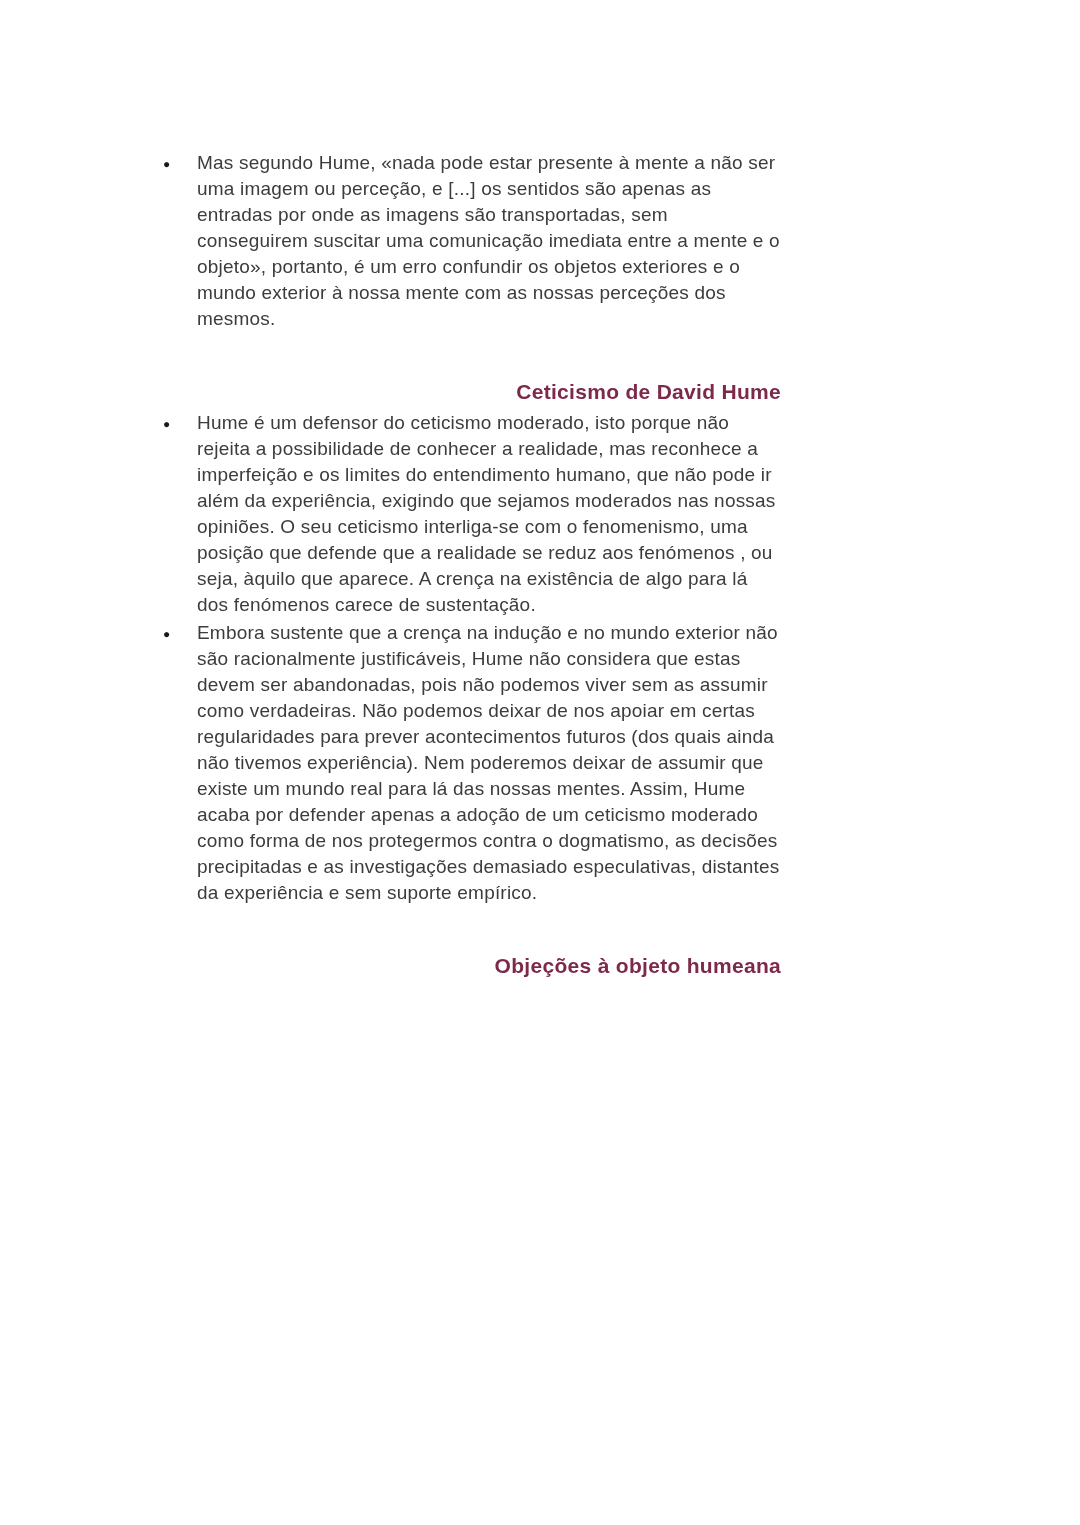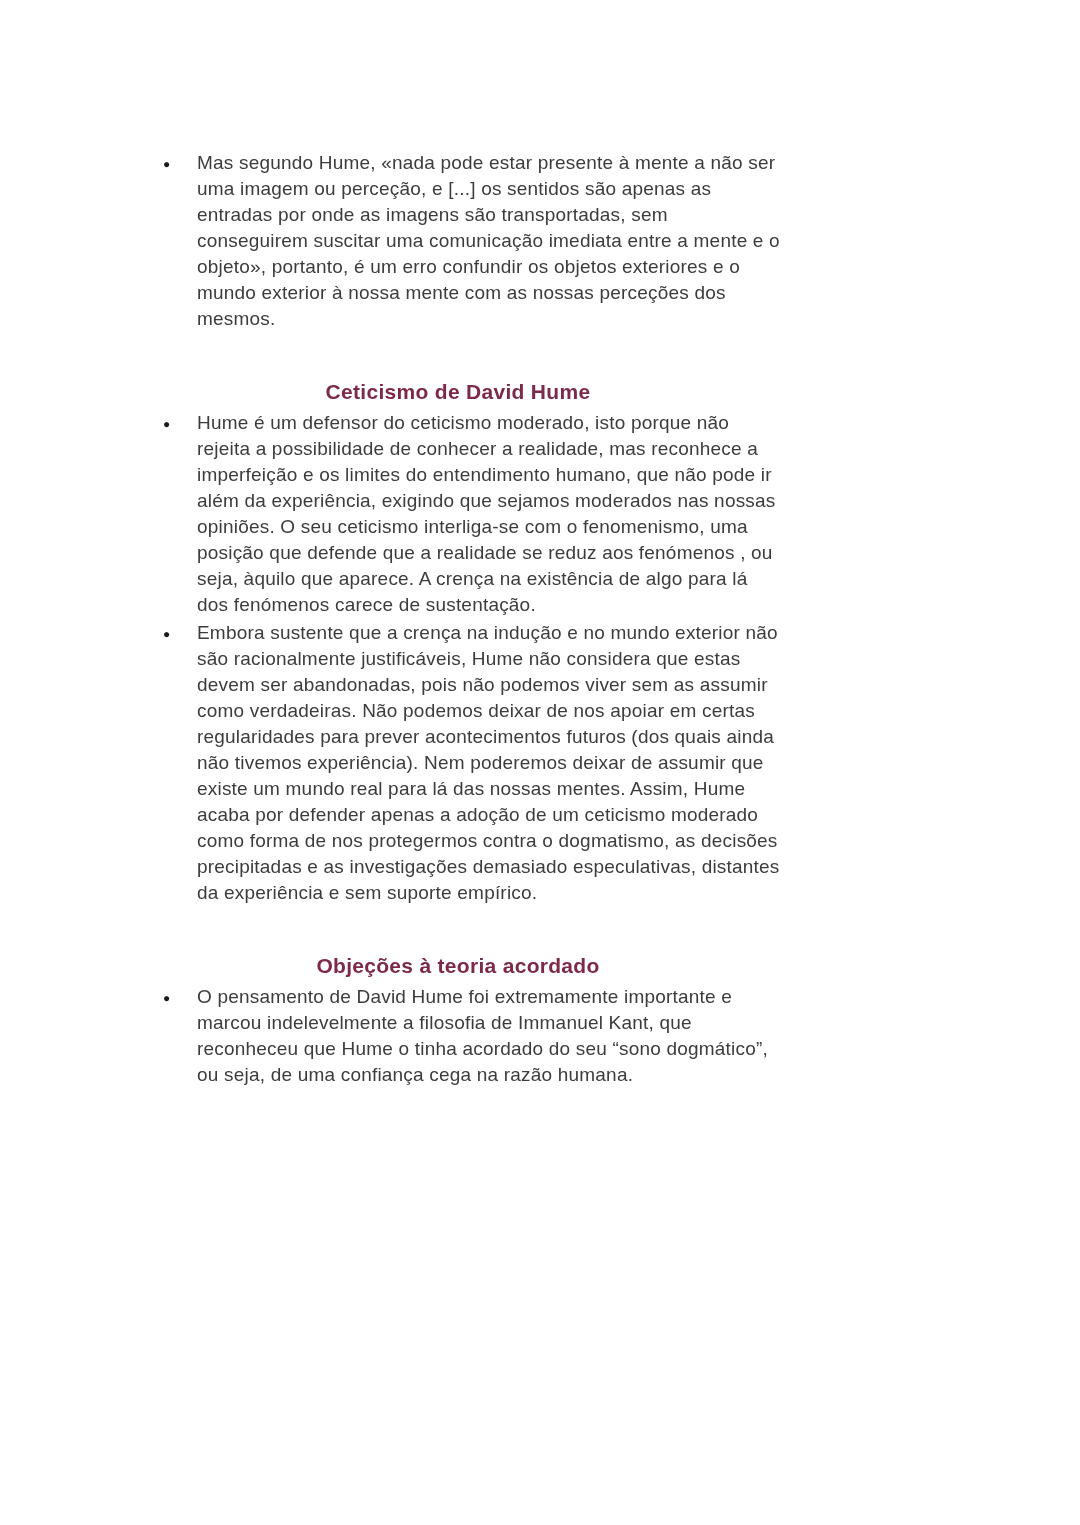--- a/index.html
+++ b/index.html
@@ -18,21 +18,21 @@
     background: #ffffff;
     padding: 150px 135px 80px 135px;
   }
   .section {
     margin: 0;
   }
   .section-heading {
     color: #7d2949;
     font-size: 21px;
     font-weight: 700;
-    text-align: center;
+    text-align: right;
     letter-spacing: 0.3px;
     margin: 48px 0 6px 0;
   }
   ul.bullets {
     list-style: none;
     margin: 0;
     padding: 0;
   }
   ul.bullets li {
     position: relative;
@@ -65,19 +65,18 @@
 
   <section class="section">
     <h2 class="section-heading">Ceticismo de David Hume</h2>
     <ul class="bullets">
       <li>Hume é um defensor do ceticismo moderado, isto porque não rejeita a possibilidade de conhecer a realidade, mas reconhece a imperfeição e os limites do entendimento humano, que não pode ir além da experiência, exigindo que sejamos moderados nas nossas opiniões. O seu ceticismo interliga-se com o fenomenismo, uma posição que defende que a realidade se reduz aos fenómenos , ou seja, àquilo que aparece. A crença na existência de algo para lá dos fenómenos carece de sustentação.</li>
       <li>Embora sustente que a crença na indução e no mundo exterior não são racionalmente justificáveis, Hume não considera que estas devem ser abandonadas, pois não podemos viver sem as assumir como verdadeiras. Não podemos deixar de nos apoiar em certas regularidades para prever acontecimentos futuros (dos quais ainda não tivemos experiência). Nem poderemos deixar de assumir que existe um mundo real para lá das nossas mentes. Assim, Hume acaba por defender apenas a adoção de um ceticismo moderado como forma de nos protegermos contra o dogmatismo, as decisões precipitadas e as investigações demasiado especulativas, distantes da experiência e sem suporte empírico.</li>
     </ul>
   </section>
 
   <section class="section">
-    <h2 class="section-heading">Objeções à teoria acordado</h2>
+    <h2 class="section-heading">Objeções à objeto humeana</h2>
     <ul class="bullets">
-      <li>O pensamento de David Hume foi extremamente importante e marcou indelevelmente a filosofia de Immanuel Kant, que reconheceu que Hume o tinha acordado do seu “sono dogmático”, ou seja, de uma confiança cega na razão humana.</li>
     </ul>
   </section>
 
 </div>
 
 </body></html>

